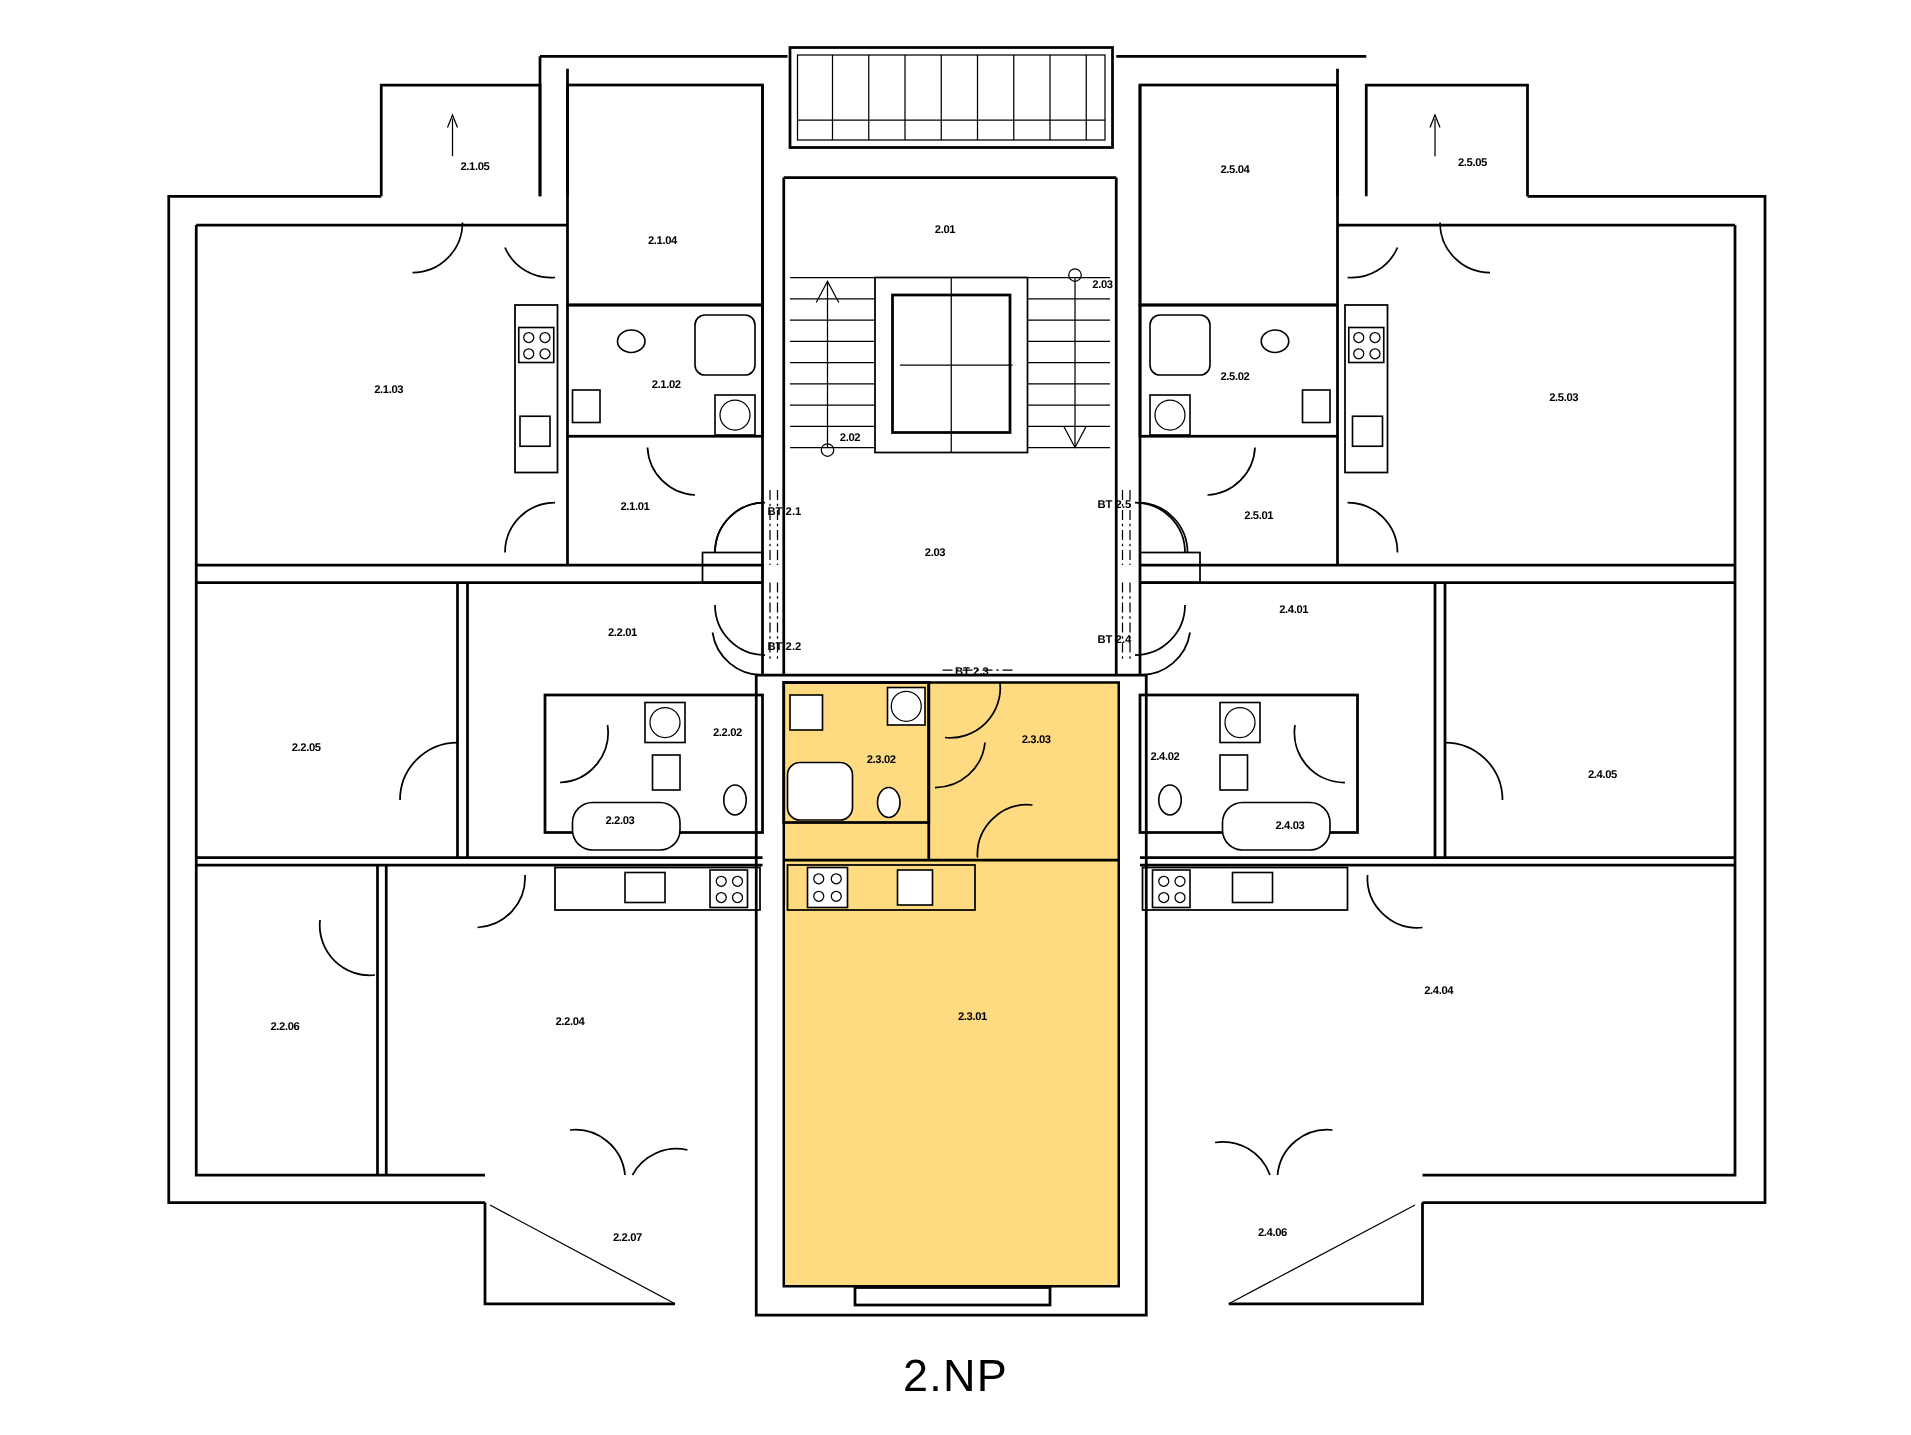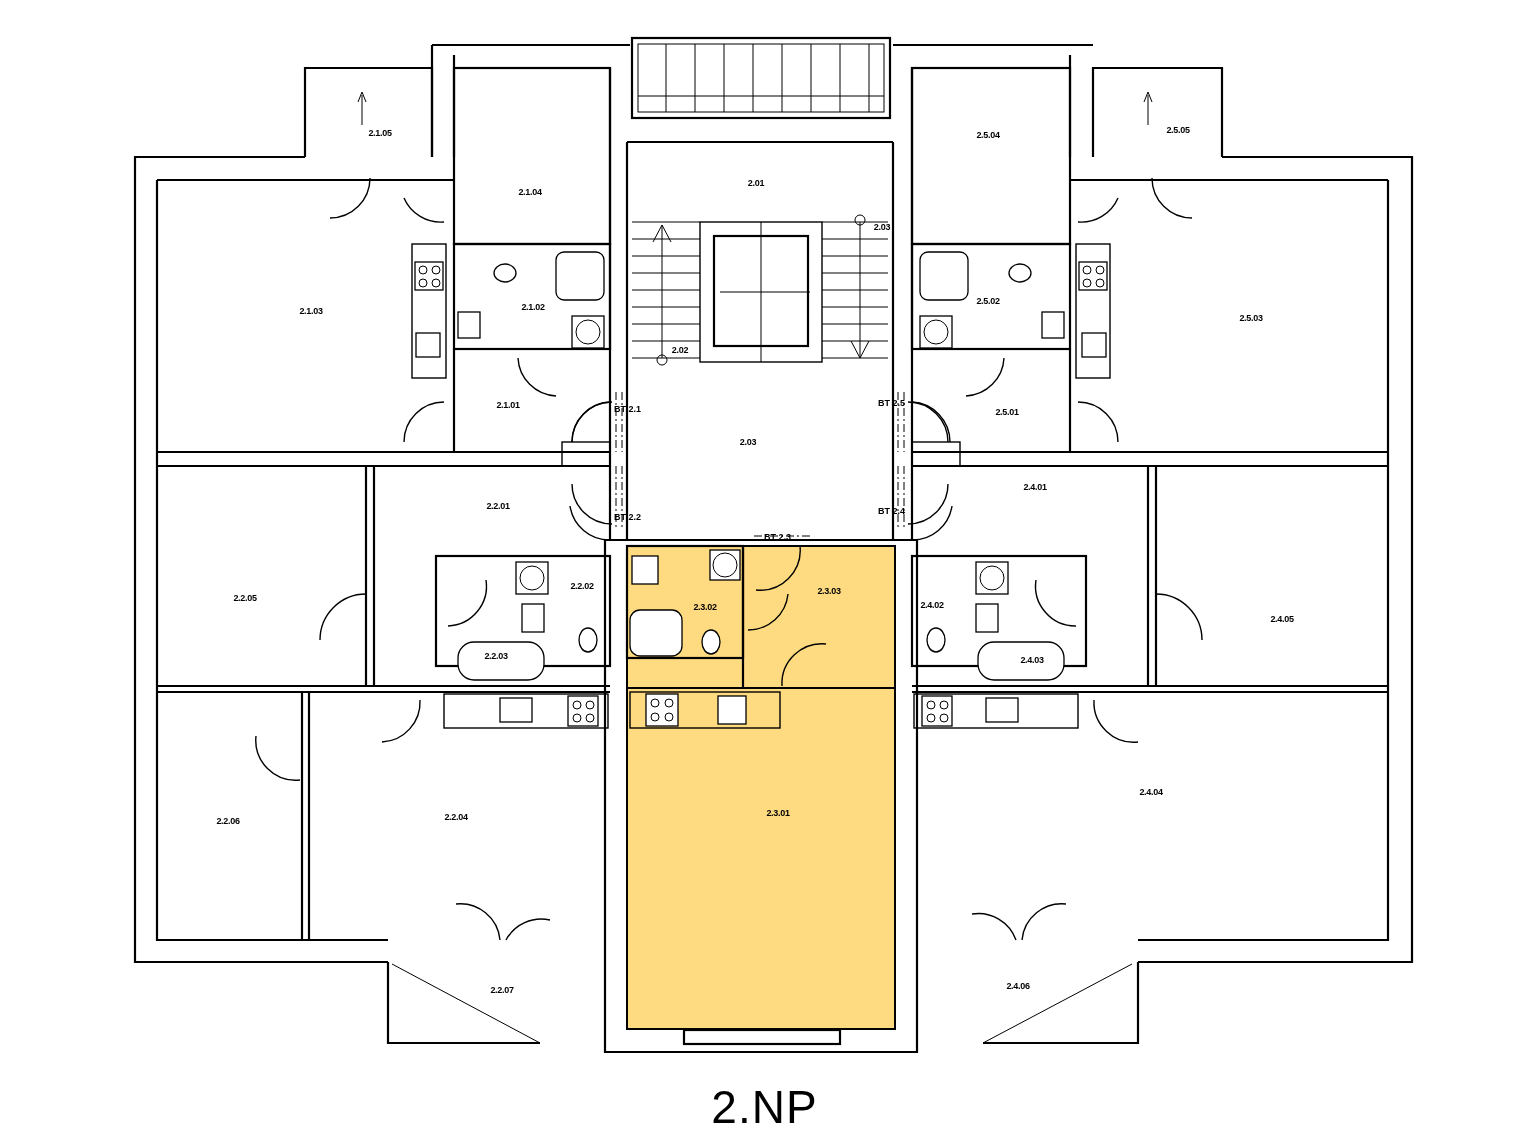--- a/index.html
+++ b/index.html
@@ -6,21 +6,21 @@
   body { width: 1529px; height: 1148px; position: relative; overflow: hidden; font-family: "Liberation Sans", sans-serif; }
   #plan { position: absolute; left: 0; top: 0; width: 1529px; height: 1148px; }
   .w { fill: none; stroke: #000; stroke-width: 2.2; }
   .wt { fill: none; stroke: #000; stroke-width: 1.4; }
   .thin { fill: none; stroke: #000; stroke-width: 1; }
   .dash { fill: none; stroke: #000; stroke-width: 1; stroke-dasharray: 8 3 2 3; }
   .door { fill: none; stroke: #000; stroke-width: 1.4; }
   .hl { fill: #fedb80; stroke: #000; stroke-width: 2; }
   .lbl { font-family: "Liberation Sans", sans-serif; font-weight: bold; font-size: 9px; fill: #000; text-anchor: middle; letter-spacing: -0.3px; }
   .tag { font-family: "Liberation Sans", sans-serif; font-weight: bold; font-size: 9px; fill: #000; }
-  .title { position: absolute; left: 0; width: 1529px; top: 1080px; text-align: center; font-family: "Liberation Sans", sans-serif; font-size: 46px; color: #000; letter-spacing: 1px; }
+  .title { position: absolute; left: 0; width: 1529px; top: 1080px; text-align: center; font-family: "Liberation Sans", sans-serif; font-size: 36px; color: #000; letter-spacing: 1px; }
   .fix { fill: #fff; stroke: #000; stroke-width: 1.3; }
 </style>
 </head>
 <body>
 
 <svg id="plan" viewBox="0 0 1529 1148" xmlns="http://www.w3.org/2000/svg">
 
   <g>
     <rect class="hl" x="627" y="546" width="268" height="483"></rect>
   </g>

